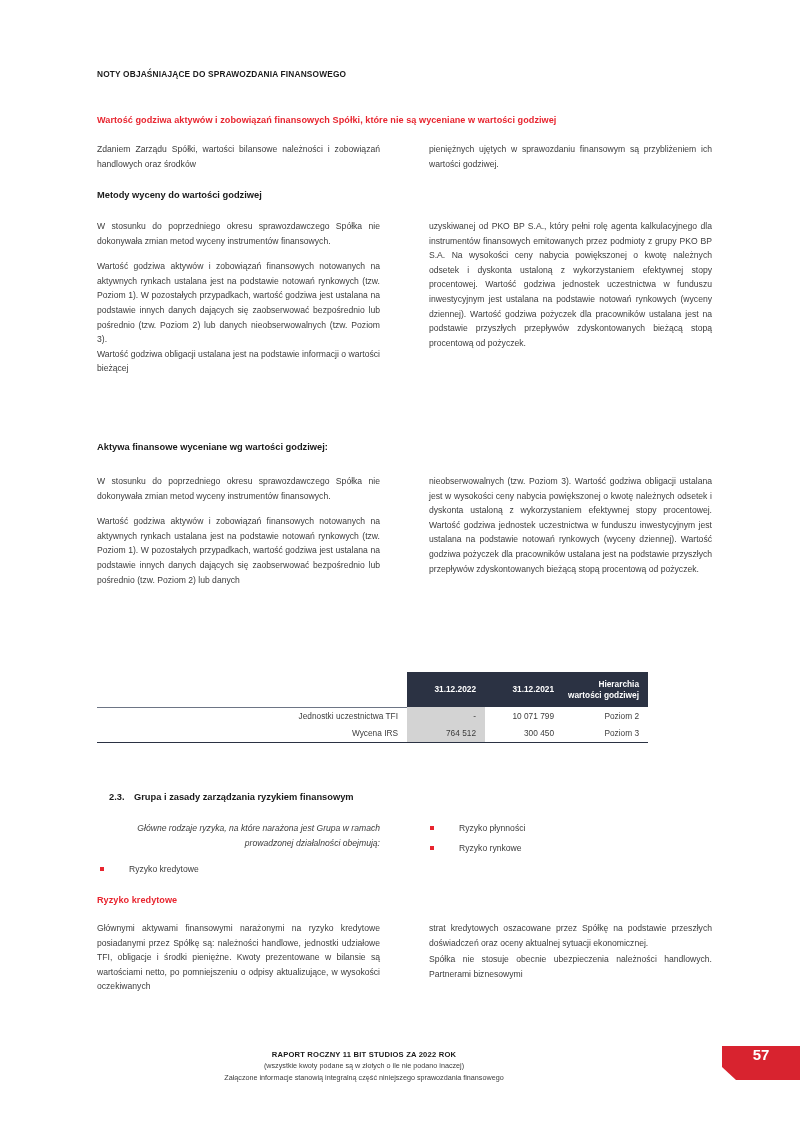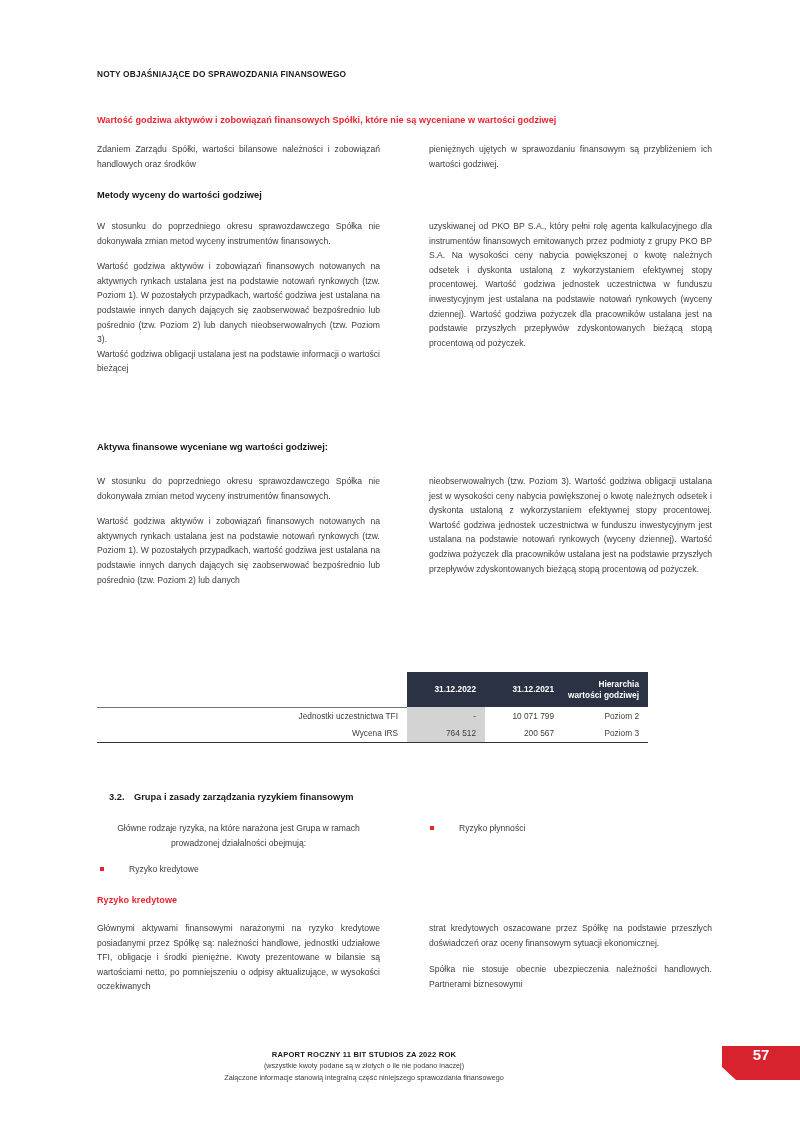--- a/index.html
+++ b/index.html
@@ -252,48 +252,52 @@
       <div class="col-l">
         <p class="body">W stosunku do poprzedniego okresu sprawozdawczego Spółka nie dokonywała zmian metod wyceny instrumentów finansowych.</p>
         <p class="body" style="margin-top:11px;"> Wartość godziwa aktywów i zobowiązań finansowych notowanych na aktywnych rynkach ustalana jest na podstawie notowań rynkowych (tzw. Poziom 1). W pozostałych przypadkach, wartość godziwa jest ustalana na podstawie innych danych dających się zaobserwować bezpośrednio lub pośrednio (tzw. Poziom 2) lub danych</p>
       </div>
       <div class="col-r">
         <p class="body">nieobserwowalnych (tzw. Poziom 3). Wartość godziwa obligacji ustalana jest w wysokości ceny nabycia powiększonej o kwotę należnych odsetek i dyskonta ustaloną z wykorzystaniem efektywnej stopy procentowej. Wartość godziwa jednostek uczestnictwa w funduszu inwestycyjnym jest ustalana na podstawie notowań rynkowych (wyceny dziennej). Wartość godziwa pożyczek dla pracowników ustalana jest na podstawie przyszłych przepływów zdyskontowanych bieżącą stopą procentową od pożyczek.</p>
       </div>
     </div>
 
     <div class="block h-section" style="top:791px; left:12px;">
-      <span class="num">3.2.</span><span>Grupa i zasady zarządzania ryzykiem finansowym</span>
+      <span class="num">2.3.</span><span>Grupa i zasady zarządzania ryzykiem finansowym</span>
     </div>
 
     <div class="block cols" style="top:821px; height:70px;">
       <div class="col-l">
-        <p class="body" style="text-align:center;">Główne rodzaje ryzyka, na które narażona jest Grupa w ramach prowadzonej działalności obejmują:</p>
+        <p class="body" style="text-align:right;font-style:italic;">Główne rodzaje ryzyka, na które narażona jest Grupa w ramach prowadzonej działalności obejmują:</p>
         <div class="bullet-row" style="margin-top:12px;">
           <span class="bullet-sq"></span>
           <span>Ryzyko kredytowe</span>
         </div>
       </div>
       <div class="col-r" style="left:330px;">
         <div class="bullet-row">
           <span class="bullet-sq"></span>
           <span>Ryzyko płynności</span>
         </div>
+        <div class="bullet-row" style="margin-top:5px;">
+          <span class="bullet-sq"></span>
+          <span>Ryzyko rynkowe</span>
+        </div>
       </div>
     </div>
 
     <div class="block h-red" style="top:894px;">Ryzyko kredytowe</div>
 
     <div class="block cols" style="top:921px; height:110px;">
       <div class="col-l">
         <p class="body">Głównymi aktywami finansowymi narażonymi na ryzyko kredytowe posiadanymi przez Spółkę są: należności handlowe, jednostki udziałowe TFI, obligacje i środki pieniężne. Kwoty prezentowane w bilansie są wartościami netto, po pomniejszeniu o odpisy aktualizujące, w wysokości oczekiwanych</p>
       </div>
       <div class="col-r">
-        <p class="body">strat kredytowych oszacowane przez Spółkę na podstawie przeszłych doświadczeń oraz oceny finansowym sytuacji ekonomicznej.</p>
-        <p class="body" style="margin-top:12px;">Spółka nie stosuje obecnie ubezpieczenia należności handlowych. Partnerami biznesowymi</p>
+        <p class="body">strat kredytowych oszacowane przez Spółkę na podstawie przeszłych doświadczeń oraz oceny aktualnej sytuacji ekonomicznej.</p>
+        <p class="body" style="margin-top:2px;">Spółka nie stosuje obecnie ubezpieczenia należności handlowych. Partnerami biznesowymi</p>
       </div>
     </div>
 
   </div>
 
   <table class="fv-table">
     <thead>
       <tr>
         <th class="blank col-label"></th>
         <th class="col-y2022">31.12.2022</th>
@@ -304,21 +308,21 @@
     <tbody>
       <tr>
         <td class="label">Jednostki uczestnictwa TFI</td>
         <td class="shaded">-</td>
         <td>10 071 799</td>
         <td>Poziom 2</td>
       </tr>
       <tr class="last">
         <td class="label">Wycena IRS</td>
         <td class="shaded">764 512</td>
-        <td>200 567</td>
+        <td>300 450</td>
         <td>Poziom 3</td>
       </tr>
     </tbody>
   </table>
 
   <div class="doc-footer">
     <div class="footer-lines">
       <div class="f-bold">RAPORT ROCZNY 11 BIT STUDIOS ZA 2022 ROK</div>
       <div class="f-reg">(wszystkie kwoty podane są w złotych o ile nie podano inaczej)</div>
       <div class="f-reg">Załączone informacje stanowią integralną część niniejszego sprawozdania finansowego</div>

